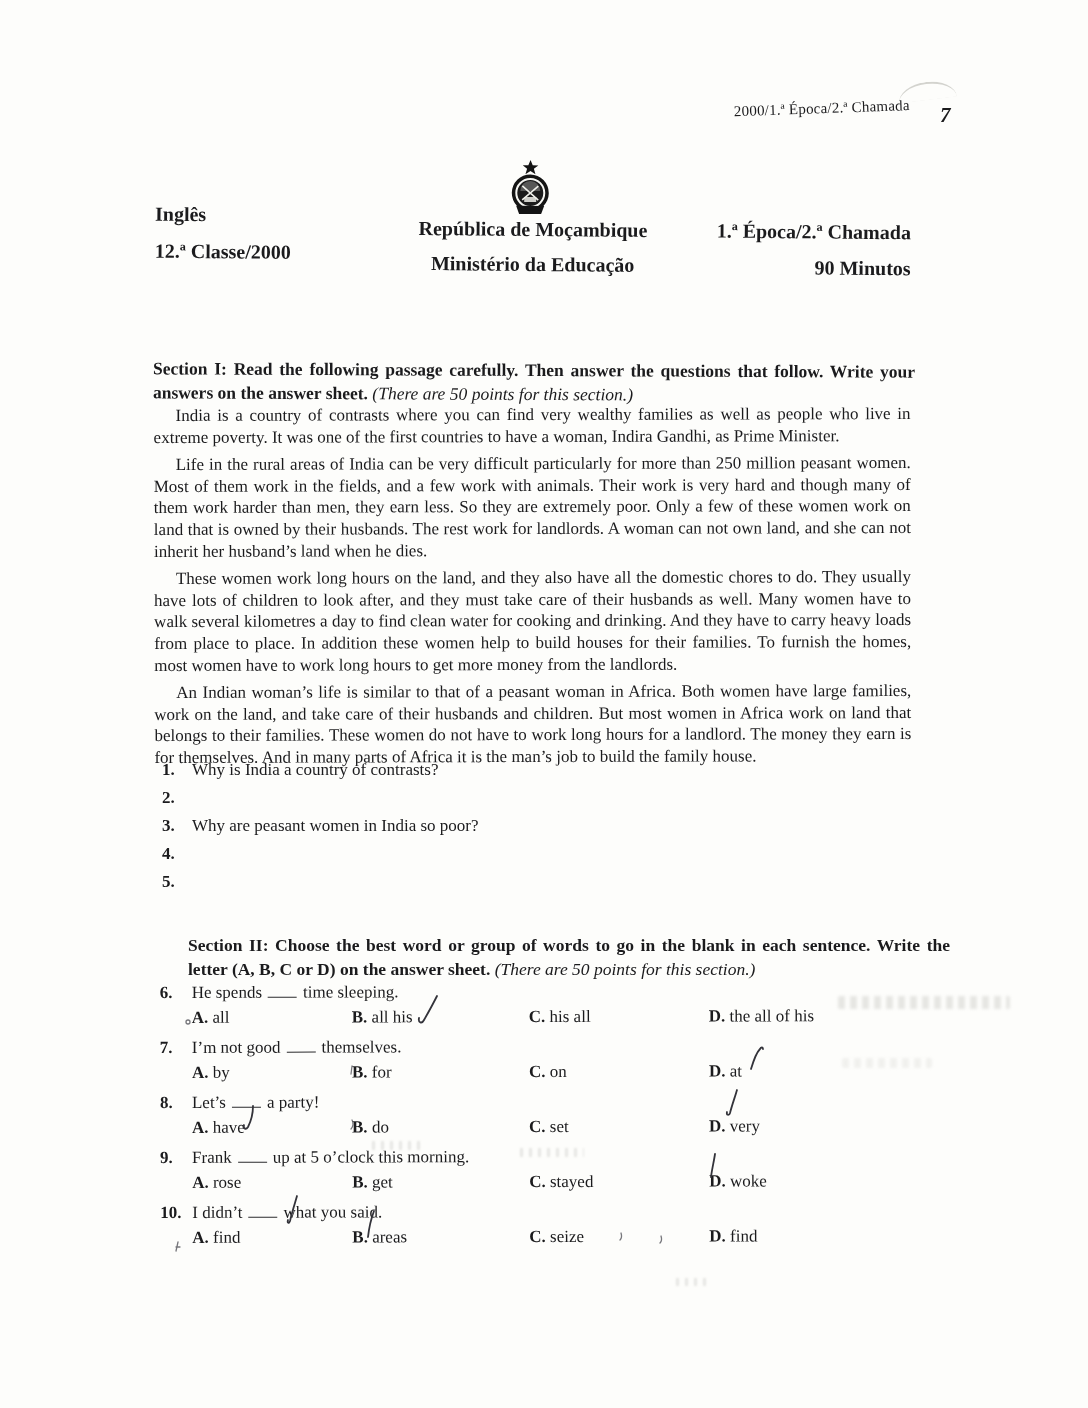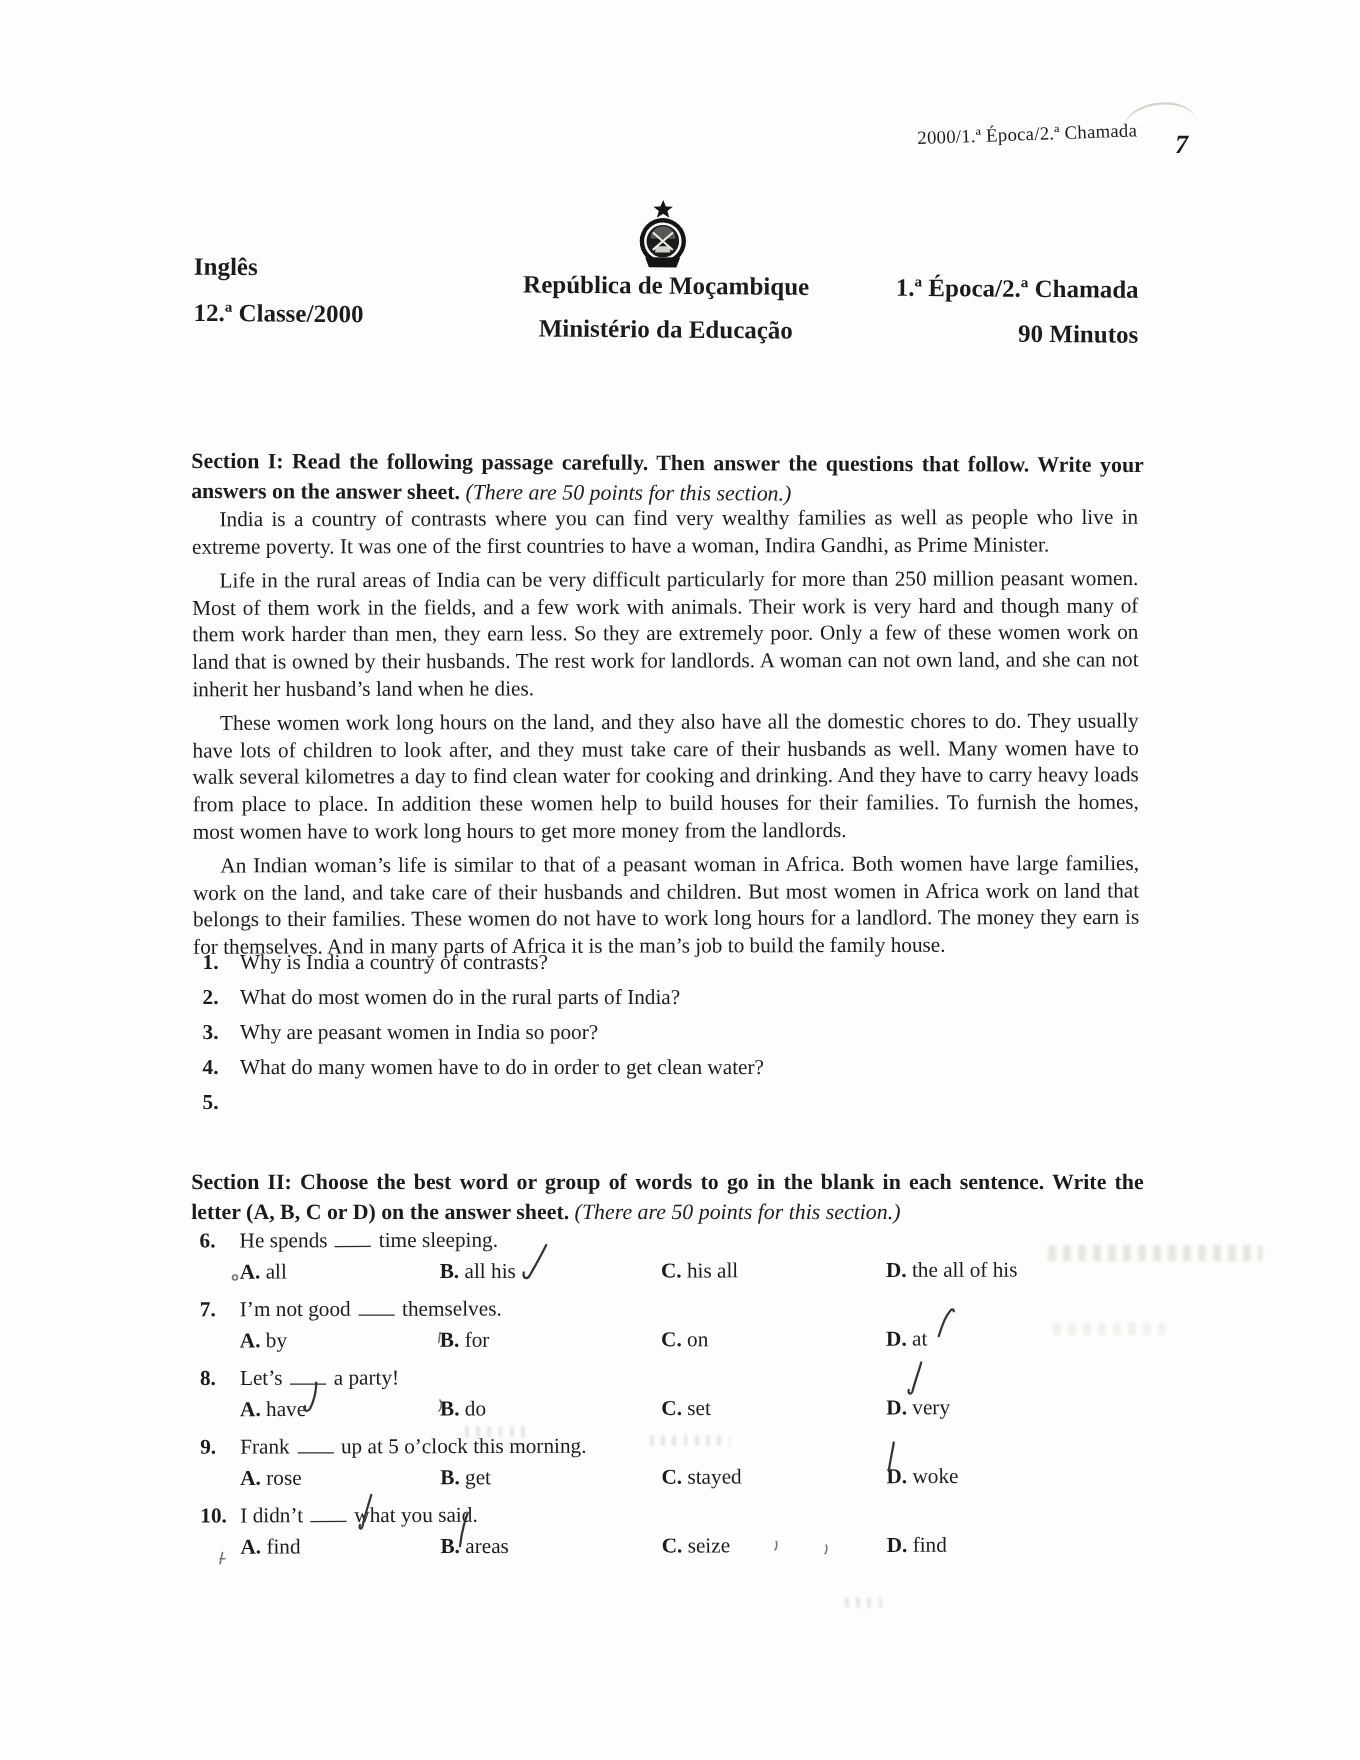--- a/index.html
+++ b/index.html
@@ -20,21 +20,21 @@
   .h-center{position:absolute;left:50%;transform:translateX(-50%);top:58px;text-align:center;
     font-size:20px;font-weight:bold;white-space:nowrap;}
   .h-center .l2{margin-top:12px;}
   .h-right{position:absolute;right:0;top:58px;text-align:right;font-size:20px;font-weight:bold;white-space:nowrap;}
   .h-right .l2{margin-top:13px;}
   
   .sec-head{position:absolute;left:153px;width:762px;font-size:17.5px;font-weight:bold;
     line-height:24px;text-align:justify;}
   .sec-head em{font-weight:normal;font-style:italic;}
   #sec1-head{top:340px;transform:rotate(.25deg);}
-  #sec2-head{top:915px;}
+  #sec2-head{top:915px;margin-left:35px;}
   
   .passage{position:absolute;top:404px;left:154px;width:757px;transform:rotate(-.15deg);}
   .passage p{margin:0 0 6px 0;font-size:17px;line-height:21.6px;text-align:justify;text-indent:22px;}
   
   .qlist{position:absolute;top:761px;left:155px;width:757px;font-size:17px;}
   .q-item{display:flex;margin-bottom:10px;line-height:18px;}
   .q-num{width:37px;padding-left:7px;box-sizing:border-box;font-weight:bold;flex:none;}
   
   .mcq{position:absolute;top:982px;left:155px;width:765px;font-size:17px;transform:rotate(-.15deg);}
   .stem{display:flex;line-height:20px;}
@@ -95,29 +95,27 @@
     <p>An Indian woman’s life is similar to that of a peasant woman in Africa. Both women have large families, work on the land, and take care of their husbands and children. But most women in Africa work on land that belongs to their families. These women do not have to work long hours for a landlord. The money they earn is for themselves. And in many parts of Africa it is the man’s job to build the family house.</p>
   </div>
 
   <div class="qlist">
     <div class="q-item">
       <span class="q-num">1.</span>
       <span>Why is India a country of contrasts?</span>
     </div>
     <div class="q-item">
       <span class="q-num">2.</span>
-      <span>What do most women do in the rural parts of India?</span>
     </div>
     <div class="q-item">
       <span class="q-num">3.</span>
       <span>Why are peasant women in India so poor?</span>
     </div>
     <div class="q-item">
       <span class="q-num">4.</span>
-      <span>What do many women have to do in order to get clean water?</span>
     </div>
     <div class="q-item">
       <span class="q-num">5.</span>
     </div>
   </div>
 
   <p class="sec-head" id="sec2-head"><strong>Section II: Choose the best word or group of words to go in the blank in each sentence. Write the letter (A, B, C or D) on the answer sheet.</strong> <em>(There are 50 points for this section.)</em></p>
 
   <div class="mcq">
 

